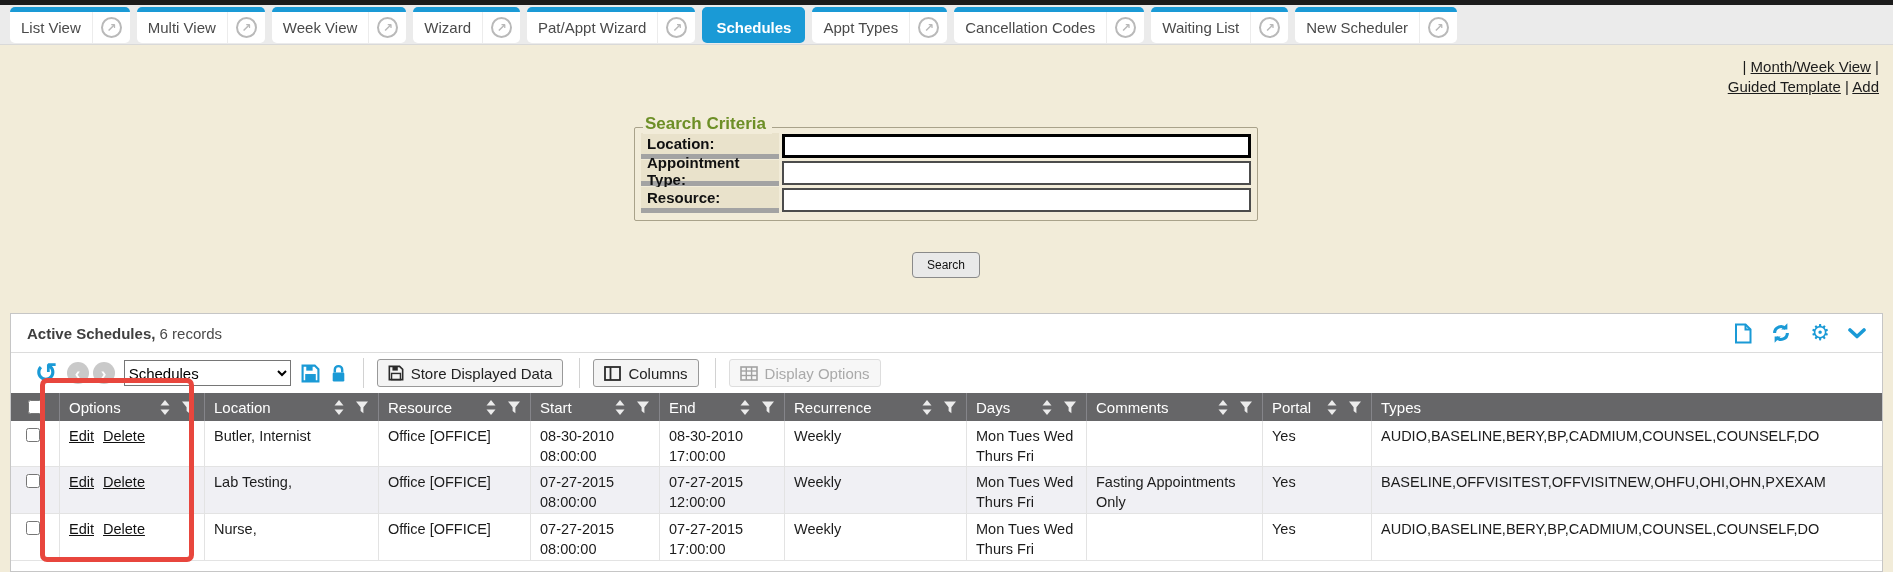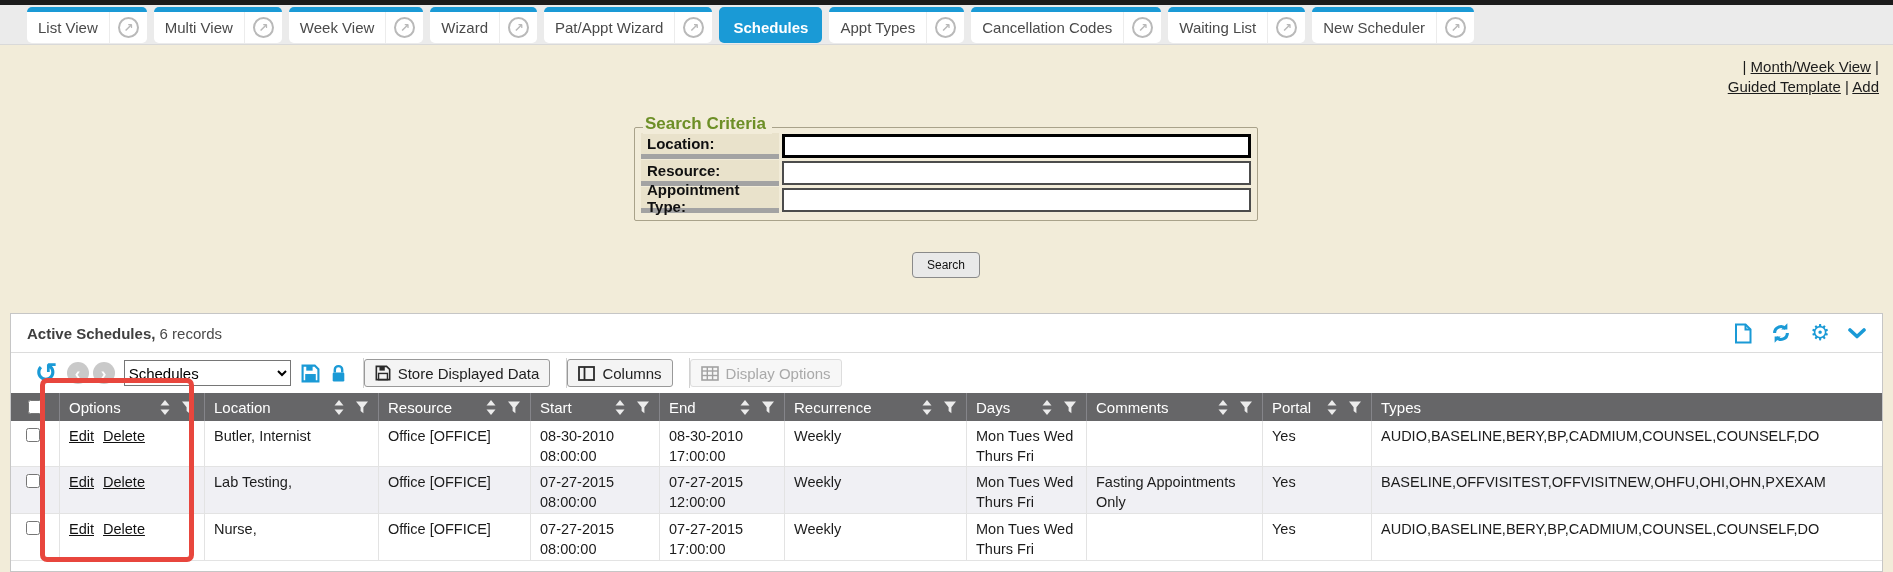--- a/index.html
+++ b/index.html
@@ -4,21 +4,21 @@
 <style>
   * { box-sizing: border-box; margin: 0; padding: 0; }
   html,body { width:1893px; height:572px; overflow:hidden; }
   body { font-family: "Liberation Sans", "DejaVu Sans", sans-serif; position:relative; background:#fff; }
 
   
   .topbar { position:absolute; left:0; top:0; width:100%; height:5px; background:#1b1b1b; }
 
   
   .navbar { position:absolute; left:0; top:5px; width:100%; height:40px; background:#ebebeb; border-bottom:1px solid #d9d9d9; }
-  .tabs { position:absolute; left:10px; top:2px; display:flex; gap:7px; height:36px;margin-left:17px; }
+  .tabs { position:absolute; left:10px; top:2px; display:flex; gap:7px; height:36px; }
   .tab { display:flex; align-items:stretch; background:#fff; border-radius:5px; border-top:5px solid #1a9ad6; overflow:hidden; cursor:pointer; }
   .tab .lbl { padding:0 11px; display:flex; align-items:center; font-size:15px; color:#4a4a4a; white-space:nowrap; }
   .tab .icn { display:flex; align-items:center; padding:0 8px; border-left:1px solid #ececec; }
   .circle-icon { width:21px; height:21px; border:2px solid #b9b9b9; border-radius:50%; color:#b9b9b9; display:flex; align-items:center; justify-content:center; font-size:12px; font-weight:bold; line-height:1; }
   .tab.active { background:#1a9ad6; border-top-color:#1a9ad6; }
   .tab.active .lbl { color:#fff; font-weight:bold; padding:0 14px; }
 
   
   .content { position:absolute; left:0; top:45px; width:100%; height:527px; background:#f2ecd9; }
 
@@ -43,21 +43,21 @@
   .title-icons { margin-left:auto; display:flex; align-items:center; gap:18px; }
   .title-icons .ticon { cursor:pointer; display:flex; align-items:center; }
 
   .toolbar { height:41px; border-top:1px solid #dcdcdc; display:flex; align-items:center; }
   .undo-glyph { color:#1a9ad6; font-size:27px; font-weight:bold; line-height:1; margin-left:24px; cursor:pointer; }
   .nav-circle { width:22px; height:22px; border-radius:50%; background:#c9c9c9; color:#fff; font-size:17px; font-weight:bold; display:flex; align-items:center; justify-content:center; line-height:1; cursor:pointer; }
   .prev-c { margin-left:9px; } .next-c { margin-left:4px; }
   .view-select { margin-left:9px; width:167px; height:26px; font-size:15px; font-family:inherit; border:1px solid #767676; background:#fff; }
   .tb-icon { margin-left:10px; cursor:pointer; display:flex; align-items:center; }
   .tb-sep { width:1px; height:30px; background:#d2d2d2; margin-left:16px; }
-  .tb-btn { height:28px; display:flex; align-items:center; gap:7px; background:#f4f4f4; border:1px solid #999; border-radius:3px; padding:0 10px; font-size:15px; color:#222; cursor:pointer; font-family:inherit; }
+  .tb-btn { margin-left:13px; height:28px; display:flex; align-items:center; gap:7px; background:#f4f4f4; border:1px solid #999; border-radius:3px; padding:0 10px; font-size:15px; color:#222; cursor:pointer; font-family:inherit; }
   .tb-btn.disabled { background:#f7f7f7; border-color:#ddd; color:#a9a9a9; cursor:default; }
 
   
   .grid-cols { display:grid; grid-template-columns:48px 145px 174px 152px 129px 125px 182px 120px 176px 109px 1fr; }
   .thead { height:28px; background:#666668; }
   .hcell { display:flex; align-items:center; color:#fff; font-size:15px; padding:0 9px; border-left:1px solid #85858a; overflow:hidden; white-space:nowrap; }
   .hcell:first-child { border-left:none; justify-content:center; }
   .hicons { margin-left:auto; display:flex; align-items:center; gap:11px; }
   .hicons svg { cursor:pointer; }
   .trow { border-bottom:1px solid #e3e3e3; background:#fff; }
@@ -157,27 +157,27 @@
 
   <div class="fieldset">
     <div class="legend">Search Criteria</div>
     <div class="frow">
       <div class="flabel">Location:</div>
       <div class="finput">
           <input class="focused" type="text" value="" style="">
         </div>
     </div>
     <div class="frow">
-      <div class="flabel">Resource:</div>
+      <div class="flabel">Appointment Type:</div>
       <div class="finput">
           <input type="text" value="" style="">
         </div>
     </div>
     <div class="frow">
-      <div class="flabel">Appointment Type:</div>
+      <div class="flabel">Resource:</div>
       <div class="finput">
           <input type="text" value="" style="">
         </div>
     </div>
   </div>
 
   <button class="search-btn">Search</button>
 
   <div class="panel">
 

